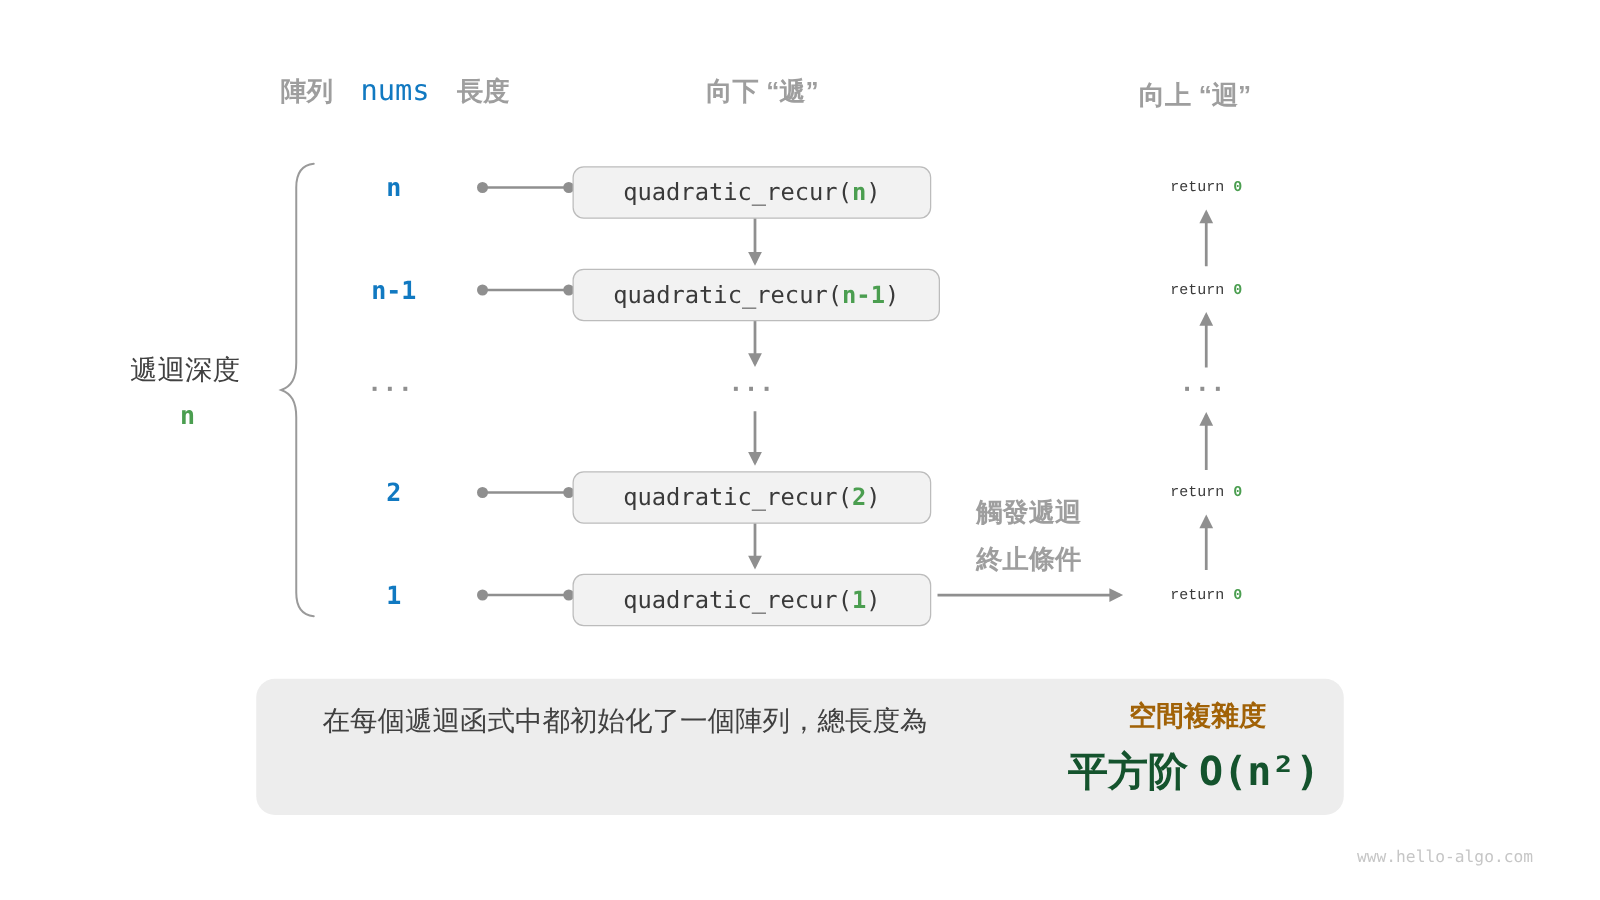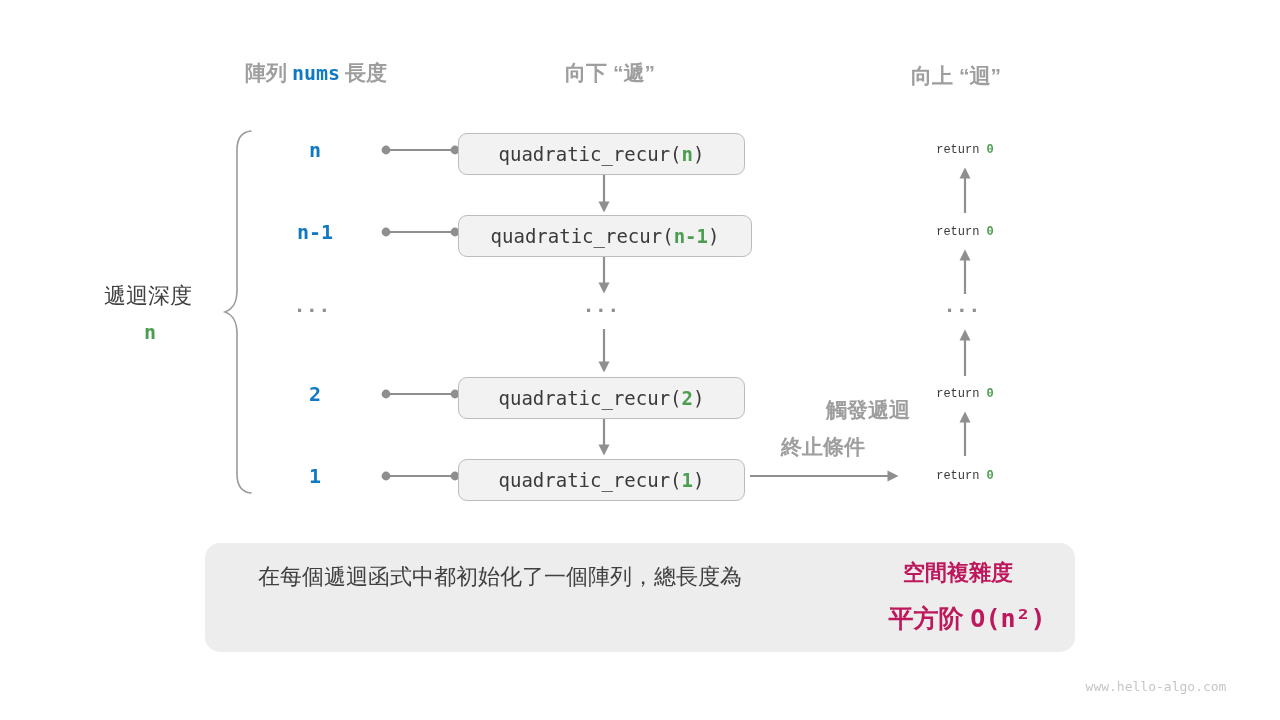--- a/index.html
+++ b/index.html
@@ -3,21 +3,21 @@
 <meta charset="utf-8">
 <style>
   html,body{margin:0;padding:0;background:#ffffff;}
   .stage{position:relative;width:1280px;height:720px;background:#ffffff;
          font-family:"Liberation Sans",sans-serif;overflow:hidden;}
   .abs{position:absolute;}
   .ctr{transform:translate(-50%,-50%);white-space:nowrap;}
   .mono{font-family:"DejaVu Sans Mono",monospace;}
 
   .hdr{font-weight:bold;font-size:21px;color:#9e9e9e;}
-  .hdr .code-inline{color:#1179c1;font-weight:bold;font-size:20px;margin:0 5px;}
+  .hdr .code-inline{color:#1179c1;font-weight:normal;font-size:23px;margin:0 22px;}
 
   .rowlabel{font-family:"DejaVu Sans Mono",monospace;font-weight:bold;font-size:20px;color:#1179c1;}
 
   .callbox{height:42px;background:#f2f2f2;border:1.5px solid #bcbcbc;border-radius:9px;
            display:flex;align-items:center;justify-content:center;
            font-family:"DejaVu Sans Mono",monospace;font-size:19px;color:#3a3a3a;box-sizing:border-box;}
   .arg{color:#4b9e50;font-weight:bold;}
 
   .ret{font-family:Liberation Mono, monospace;font-size:12px;color:#3a3a3a;}
   .zero{color:#4b9e50;font-weight:bold;}
@@ -28,22 +28,22 @@
   .depth-value{font-family:"DejaVu Sans Mono",monospace;font-weight:bold;font-size:20px;color:#4b9e50;}
 
   .trig{font-weight:bold;font-size:21px;color:#9e9e9e;}
 
   .summary-box{left:205px;top:543px;width:870px;height:109px;background:#ededed;border-radius:15px;}
   .sum-line1{font-size:22px;color:#404040;}
   .formula{font-family:"DejaVu Sans Mono",monospace;font-weight:bold;font-size:22px;letter-spacing:1px;}
   .fb{color:#1179c1;}
   .fg{color:#3f3f3f;}
 
-  .result-title{font-weight:bold;font-size:22px;color:#be185d;}
-  .result-value{font-weight:bold;font-size:25px;color:#be185d;margin-left:12px;}
+  .result-title{font-weight:bold;font-size:22px;color:#a16207;}
+  .result-value{font-weight:bold;font-size:32px;color:#14532d;}
   .result-value .mono{font-weight:bold;}
 
   .watermark{font-family:"DejaVu Sans Mono",monospace;font-size:13px;color:#c6c6c6;}
 </style>
 </head>
 <body>
 
 <div class="stage">
 
   <svg class="abs" style="left:0;top:0" width="1280" height="720" viewBox="0 0 1280 720">
@@ -134,21 +134,21 @@
     <span>return </span><span class="zero">0</span>
   </div>
   <div class="abs ctr dots" style="left:965px;top:311px">···</div>
   <div class="abs ctr ret" style="left:965px;top:394px">
     <span>return </span><span class="zero">0</span>
   </div>
   <div class="abs ctr ret" style="left:965px;top:476px">
     <span>return </span><span class="zero">0</span>
   </div>
 
-  <div class="abs ctr trig" style="left:868px;top:410px">觸發遞迴</div>
+  <div class="abs ctr trig" style="left:823px;top:410px">觸發遞迴</div>
   <div class="abs ctr trig" style="left:823px;top:447px">終止條件</div>
 
   <div class="abs summary-box"></div>
   <div class="abs ctr sum-line1" style="left:500px;top:577px">在每個遞迴函式中都初始化了一個陣列，總長度為</div>
   <div class="abs ctr result-title" style="left:958px;top:573px">空間複雜度</div>
   <div class="abs ctr result-value" style="left:955px;top:618px">
     <span>平方阶</span>&nbsp;<span class="mono">O(n²)</span>
   </div>
 
   <div class="abs ctr watermark" style="left:1156px;top:686px">www.hello-algo.com</div>

